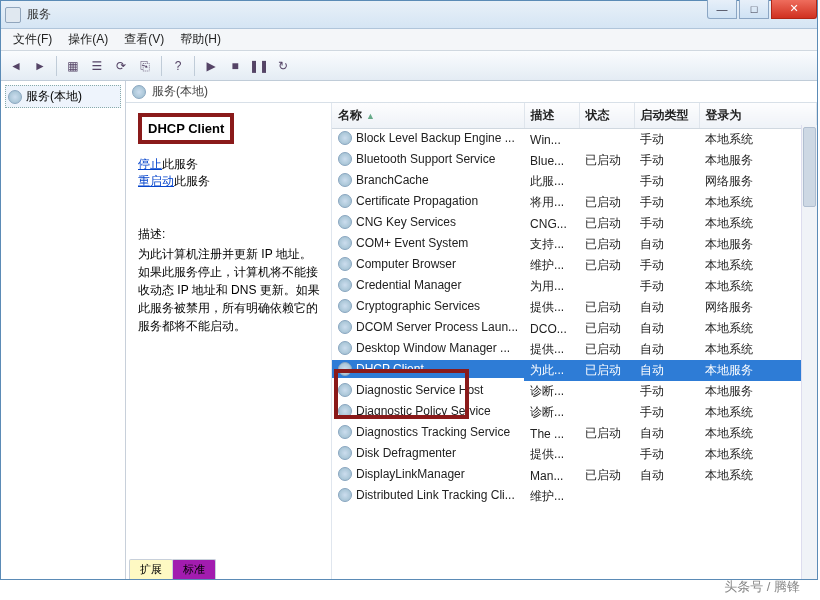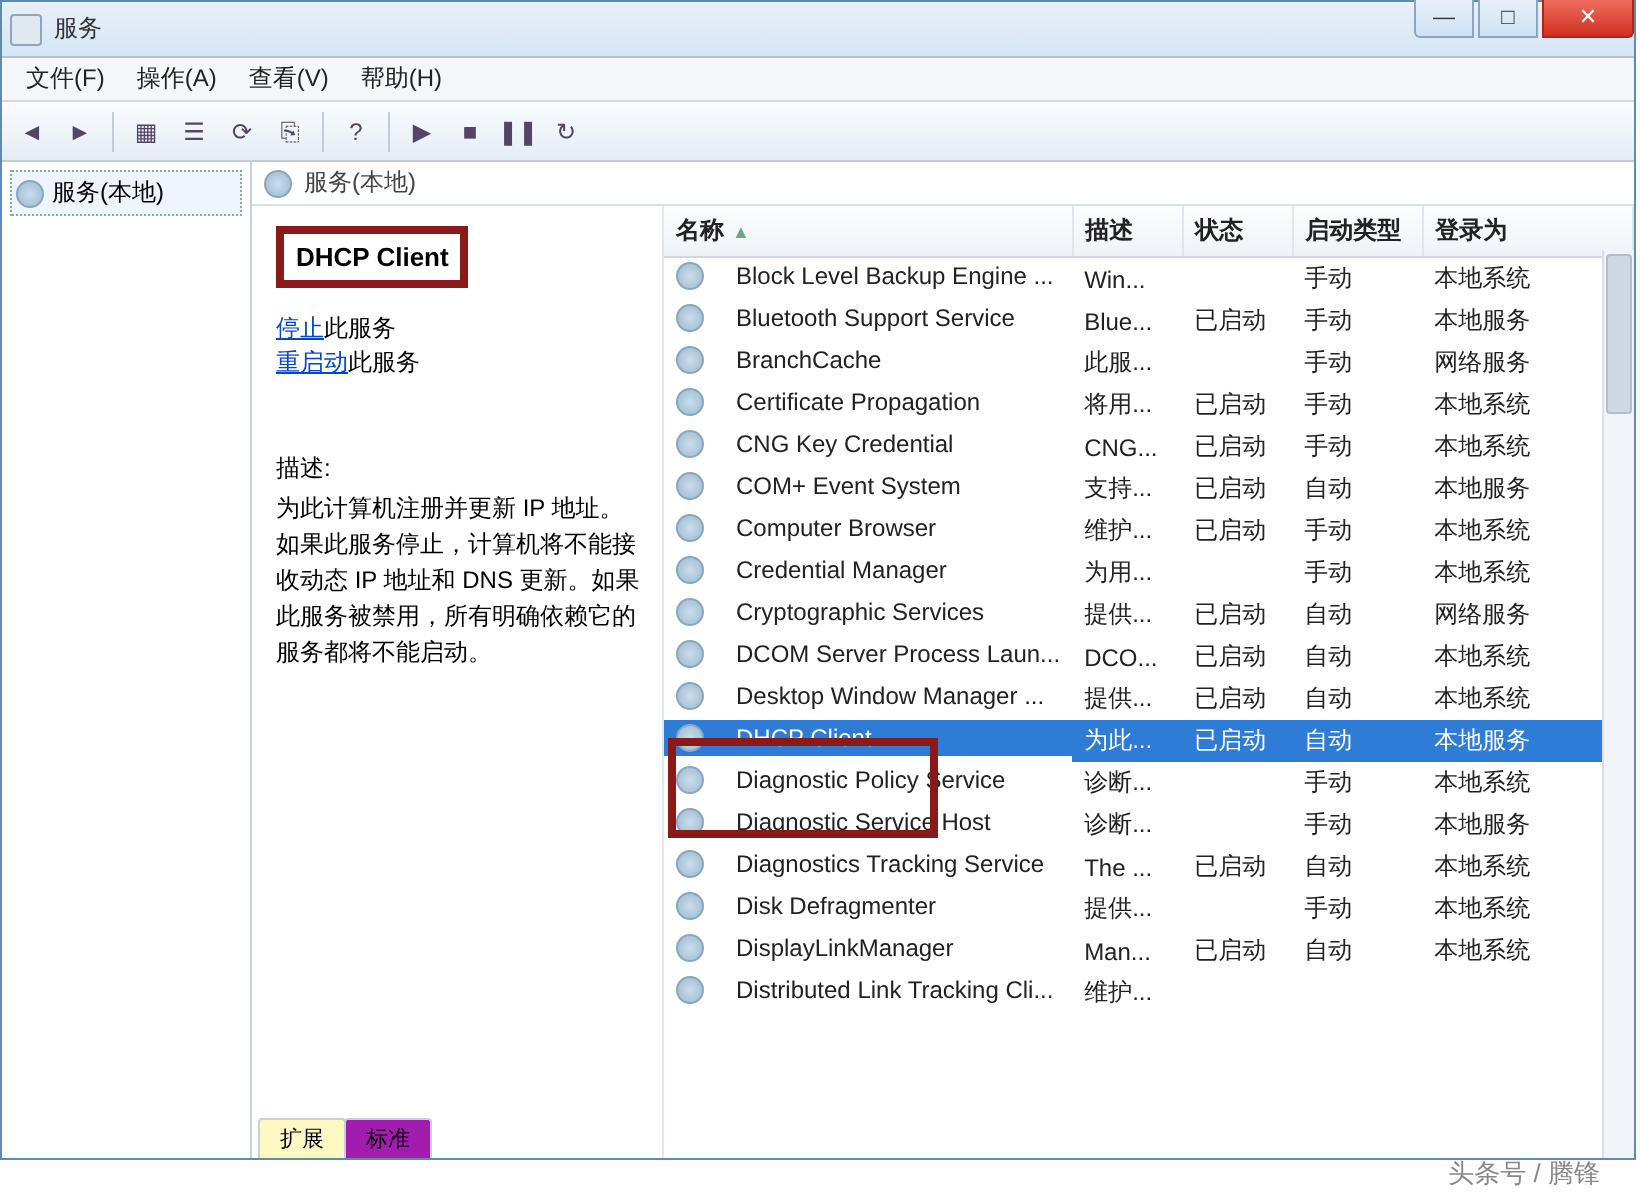--- a/index.html
+++ b/index.html
@@ -29,21 +29,21 @@
 .details{width:205px;padding:10px 8px 10px 12px;position:relative}
 .details .hl-box{border:4px solid #8a1a1a;padding:4px 6px;display:inline-block;margin-bottom:12px}
 .details .hl-box .name{font-weight:bold;font-size:13px}
 .details .links a{color:#0645cc;text-decoration:underline;cursor:pointer}
 .details .desc-label{margin-top:36px;margin-bottom:2px}
 .details .desc{line-height:1.5}
 .tablewrap{flex:1;overflow:auto;position:relative;border-left:1px solid #e0e6ee}
 table{width:100%;border-collapse:collapse}
 th{position:sticky;top:0;text-align:left;padding:4px 6px;font-weight:bold;background:linear-gradient(#fdfdfe,#eef2f7);border-right:1px solid #dfe5ec;border-bottom:1px solid #d0d8e0;color:#222}
 td{padding:2px 6px;white-space:nowrap;color:#222;border:0}
-tr.row td:first-child{display:flex;align-items:flex-end;gap:16px}
+tr.row td:first-child{display:flex;align-items:flex-end;gap:4px}
 tr.selected td{background:#2e7cd6;color:#fff}
 .sort-ind{font-size:9px;color:#6a8;margin-left:4px}
 .tabs{position:absolute;bottom:0;left:128px;display:flex;height:20px}
 .tab{padding:2px 10px;border:1px solid #c8d0da;border-bottom:none;border-radius:2px 2px 0 0;background:#a21caf;margin-right:-1px;font-size:11px}
 .tab.active{background:#fef9c3}
 .hl2{position:absolute;border:4px solid #8a1a1a;pointer-events:none}
 .footer-text{position:absolute;bottom:4px;right:20px;color:#888;font-size:13px;}
 .sb{position:absolute;right:0;top:22px;bottom:0;width:16px;background:#f0f3f7;border-left:1px solid #dde}
 .sb-thumb{position:absolute;left:1px;right:1px;top:2px;height:80px;background:#cdd8e4;border:1px solid #b0bed0;border-radius:2px}
 </style>
@@ -164,21 +164,21 @@
                     <span>Certificate Propagation</span>
                   </td>
                   <td>将用...</td>
                   <td>已启动</td>
                   <td>手动</td>
                   <td>本地系统</td>
                 </tr>
                 <tr class="row">
                   <td>
                     <span class="gear-icon"></span>
-                    <span>CNG Key Credential</span>
+                    <span>CNG Key Services</span>
                   </td>
                   <td>CNG...</td>
                   <td>已启动</td>
                   <td>手动</td>
                   <td>本地系统</td>
                 </tr>
                 <tr class="row">
                   <td>
                     <span class="gear-icon"></span>
                     <span>COM+ Event System</span>
@@ -244,36 +244,36 @@
                     <span>DHCP Client</span>
                   </td>
                   <td>为此...</td>
                   <td>已启动</td>
                   <td>自动</td>
                   <td>本地服务</td>
                 </tr>
                 <tr class="row">
                   <td>
                     <span class="gear-icon"></span>
+                    <span>Diagnostic Service Host</span>
+                  </td>
+                  <td>诊断...</td>
+                  <td></td>
+                  <td>手动</td>
+                  <td>本地服务</td>
+                </tr>
+                <tr class="row">
+                  <td>
+                    <span class="gear-icon"></span>
                     <span>Diagnostic Policy Service</span>
                   </td>
                   <td>诊断...</td>
                   <td></td>
                   <td>手动</td>
                   <td>本地系统</td>
-                </tr>
-                <tr class="row">
-                  <td>
-                    <span class="gear-icon"></span>
-                    <span>Diagnostic Service Host</span>
-                  </td>
-                  <td>诊断...</td>
-                  <td></td>
-                  <td>手动</td>
-                  <td>本地服务</td>
                 </tr>
                 <tr class="row">
                   <td>
                     <span class="gear-icon"></span>
                     <span>Diagnostics Tracking Service</span>
                   </td>
                   <td>The ...</td>
                   <td>已启动</td>
                   <td>自动</td>
                   <td>本地系统</td>

